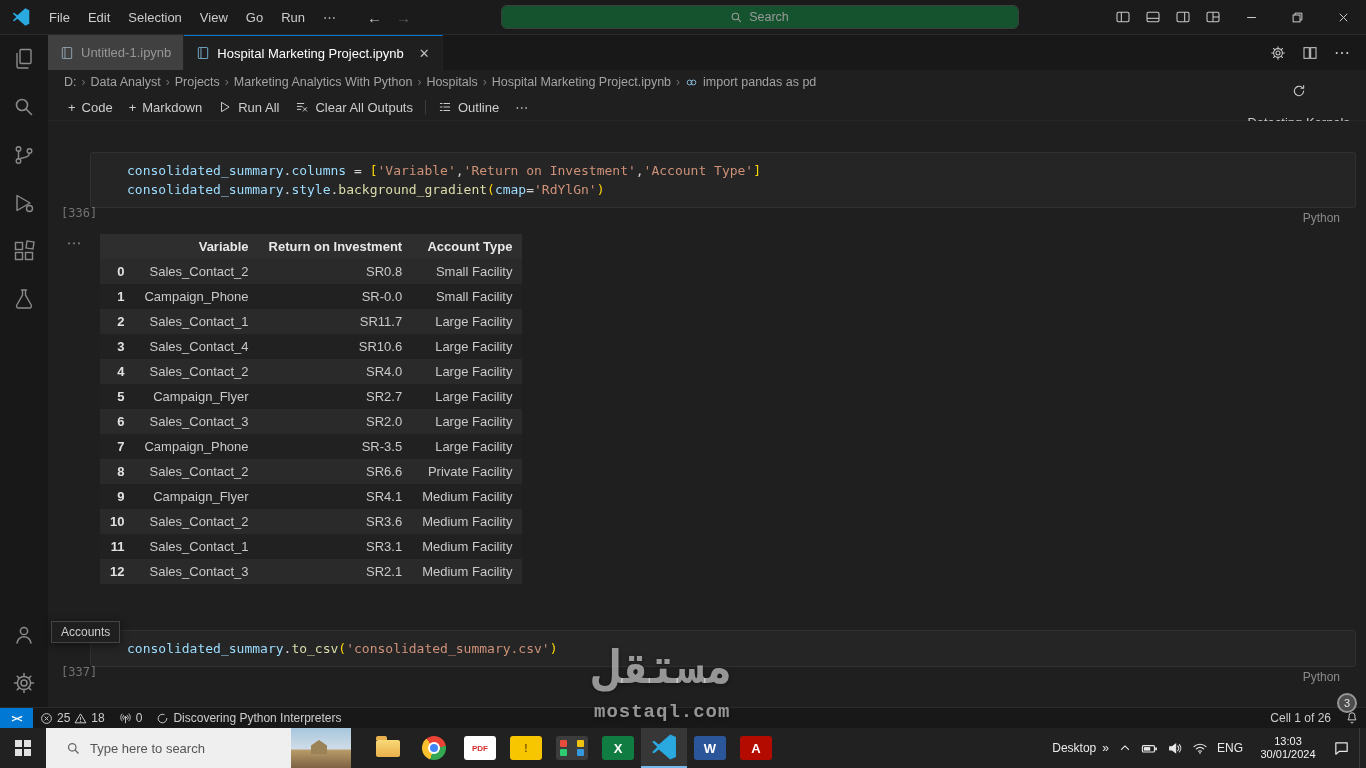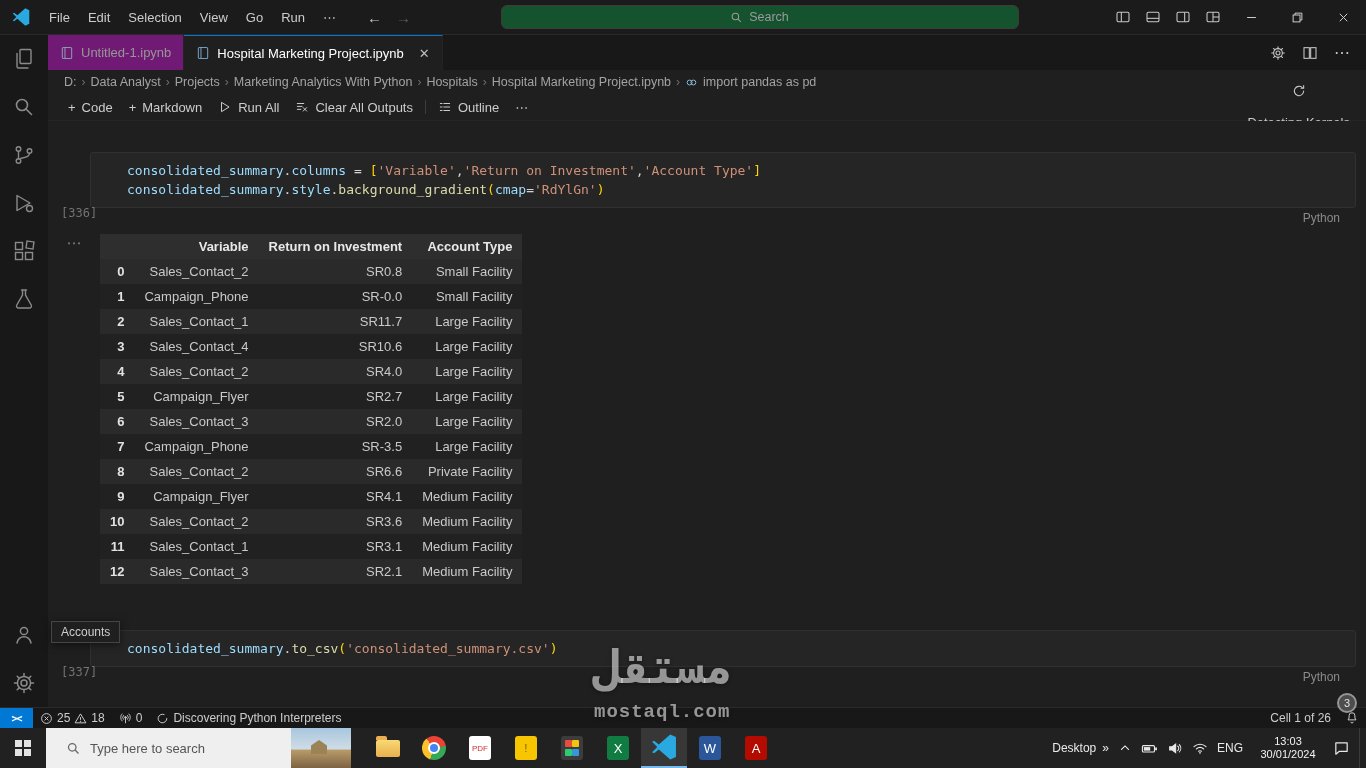--- a/index.html
+++ b/index.html
@@ -25,21 +25,21 @@
   .middle { height:672px; display:flex; }
   .activity-bar { width:48px; background:#181818; display:flex; flex-direction:column; align-items:center; }
   .ab-item { width:48px; height:48px; display:flex; align-items:center; justify-content:center; }
   .ab-spacer { flex:1; }
 
   .editor-col { flex:1; display:flex; flex-direction:column; min-width:0; }
 
   
   .tabbar { height:35px; background:#181818; display:flex; align-items:stretch; }
   .tab { display:flex; align-items:center; gap:7px; padding:0 12px; font-size:13px; border-right:1px solid #232323; }
-  .tab.inactive { color:#969696; background:#701a75; }
+  .tab.inactive { color:#969696; background:#404040; }
   .tab.active { color:#ffffff; background:#1f1f1f; border-top:1.5px solid #0078d4; }
   .tab-close { margin-left:8px; color:#bdbdbd; font-size:13px; }
   .tab-actions { margin-left:auto; display:flex; align-items:center; gap:4px; padding-right:10px; }
   .tab-action { width:28px; height:35px; display:flex; align-items:center; justify-content:center; color:#c5c5c5; font-size:16px; }
 
   
   .breadcrumbs { height:24px; background:#1f1f1f; display:flex; align-items:center; padding-left:16px;
     font-size:12.5px; color:#a3a3a3; gap:5px; white-space:nowrap; }
   .crumb { cursor:default; }
   .crumb-sep { color:#6e6e6e; font-size:12px; }
@@ -101,22 +101,22 @@
     background:#9c8257; clip-path:polygon(50% 0,100% 40%,100% 100%,0 100%,0 40%); }
   .tb-apps { display:flex; margin-left:14px; }
   .tb-app { width:46px; display:flex; align-items:center; justify-content:center; }
   .tb-app.active { background:rgba(255,255,255,0.10); border-bottom:2px solid #76b9ed; }
   .ic-folder { width:24px; height:17px; background:linear-gradient(#f9d976,#e9b04d); border-radius:2px; position:relative; }
   .ic-folder::before { content:""; position:absolute; top:-4px; left:0; width:11px; height:4px; background:#e9b04d; border-radius:2px 2px 0 0; }
   .ic-chrome { width:24px; height:24px; border-radius:50%;
     background:conic-gradient(from -40deg,#ea4335 0 120deg,#34a853 0 240deg,#fbc02d 0 360deg); position:relative; }
   .ic-chrome::after { content:""; position:absolute; left:6px; top:6px; width:12px; height:12px; border-radius:50%;
     background:#4285f4; border:2.5px solid #ffffff; box-sizing:border-box; }
-  .ic-sq { width:22px; height:24px; border-radius:3px; display:flex; align-items:center; justify-content:center;
-    font-weight:normal; font-size:13px; }
+  .ic-sq { width:32px; height:24px; border-radius:3px; display:flex; align-items:center; justify-content:center;
+    font-weight:bold; font-size:13px; }
   .ic-pdfapp { background:#ffffff; color:#d32f2f; font-size:8px; }
   .ic-yellow { background:#f7c600; color:#7a5200; font-size:10px; }
   .ic-media { background:#3c3c3c; position:relative; }
   .ic-media i { position:absolute; width:7px; height:7px; border-radius:1px; }
   .ic-media i:nth-child(1){ left:4px; top:4px; background:#e74c3c; }
   .ic-media i:nth-child(2){ right:4px; top:4px; background:#f1c40f; }
   .ic-media i:nth-child(3){ left:4px; bottom:4px; background:#2ecc71; }
   .ic-media i:nth-child(4){ right:4px; bottom:4px; background:#3498db; }
   .ic-excel { background:#107c41; color:#ffffff; }
   .ic-word { background:#2b579a; color:#ffffff; }

